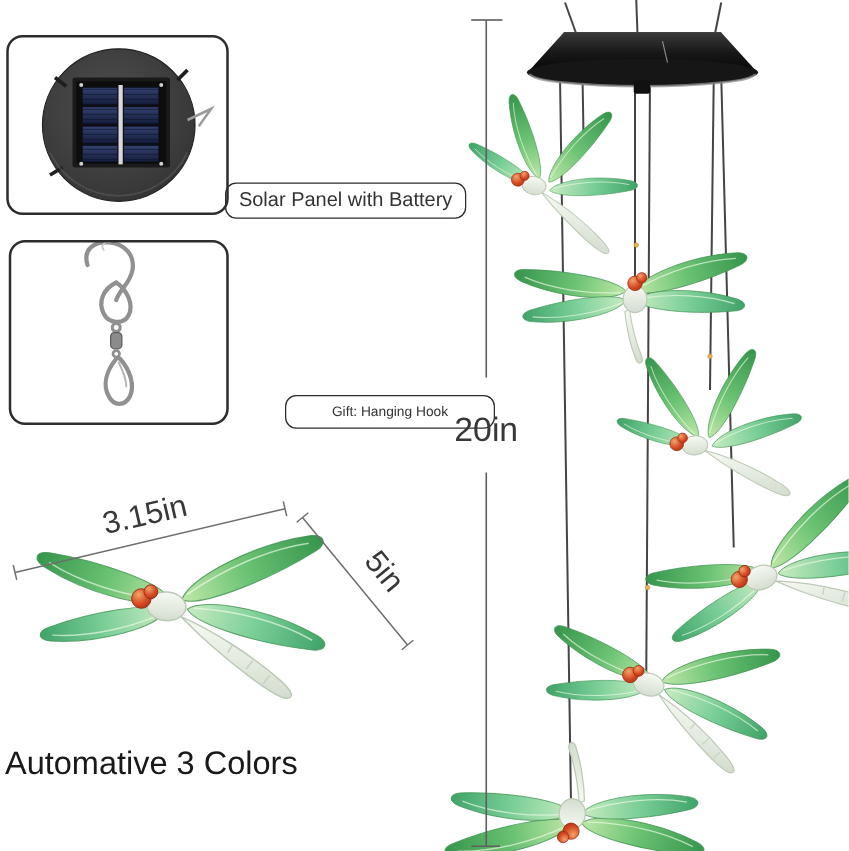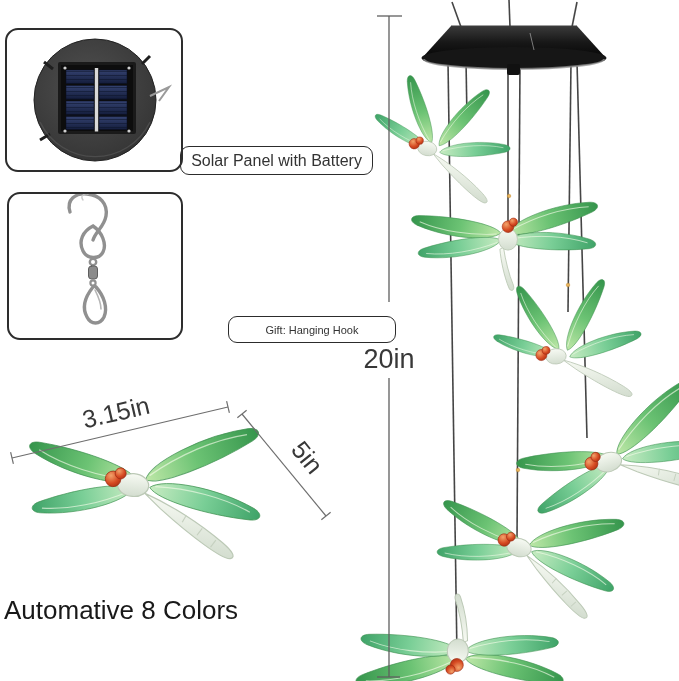--- a/index.html
+++ b/index.html
@@ -6,21 +6,21 @@
   #canvas{position:relative;width:679px;height:681px;background:#ffffff;overflow:hidden;
           font-family:"Liberation Sans", sans-serif;}
   #scene{position:absolute;left:0;top:0;z-index:0;}
   .photo-box{position:absolute;border:2px solid #2d2d2d;border-radius:13px;background:transparent;z-index:2;}
   .callout-pill{position:absolute;border:1.6px solid #2c2c2c;border-radius:9px;background:#fff;
                 display:flex;align-items:center;justify-content:center;color:#333;z-index:1;
                 white-space:nowrap;}
   #callout-solar{left:180px;top:146px;width:191px;height:27px;font-size:16px;}
   #callout-hook{left:180px;top:316px;width:166px;height:25px;font-size:11px;margin-left:48px;}
   .dim-text{position:absolute;color:#383838;z-index:2;text-align:center;}
-  #dim-20{left:356px;top:344px;width:66px;font-size:27px;}
+  #dim-20{left:356px;top:329px;width:66px;font-size:27px;}
   #dim-315{left:68px;top:398px;width:96px;font-size:25px;transform:rotate(-13deg);}
   #dim-5{left:282px;top:443px;width:50px;font-size:25px;transform:rotate(51deg);}
   #caption{position:absolute;left:4px;top:591px;z-index:2;color:#191919;font-size:26px;
            line-height:38px;letter-spacing:0px;}
 </style>
 </head>
 <body>
 
 <div id="canvas">
 
@@ -216,16 +216,16 @@
 </div>
 <div id="callout-hook" class="callout-pill">
   <span>Gift: Hanging Hook</span>
 </div>
 
 <div id="dim-20" class="dim-text">20in</div>
 <div id="dim-315" class="dim-text">3.15in</div>
 <div id="dim-5" class="dim-text">5in</div>
 
 <div id="caption">
-  <div>Automative 8 Colors</div>
+  <div>Automative 3 Colors</div>
 </div>
 
 </div>
 
 </body></html>

